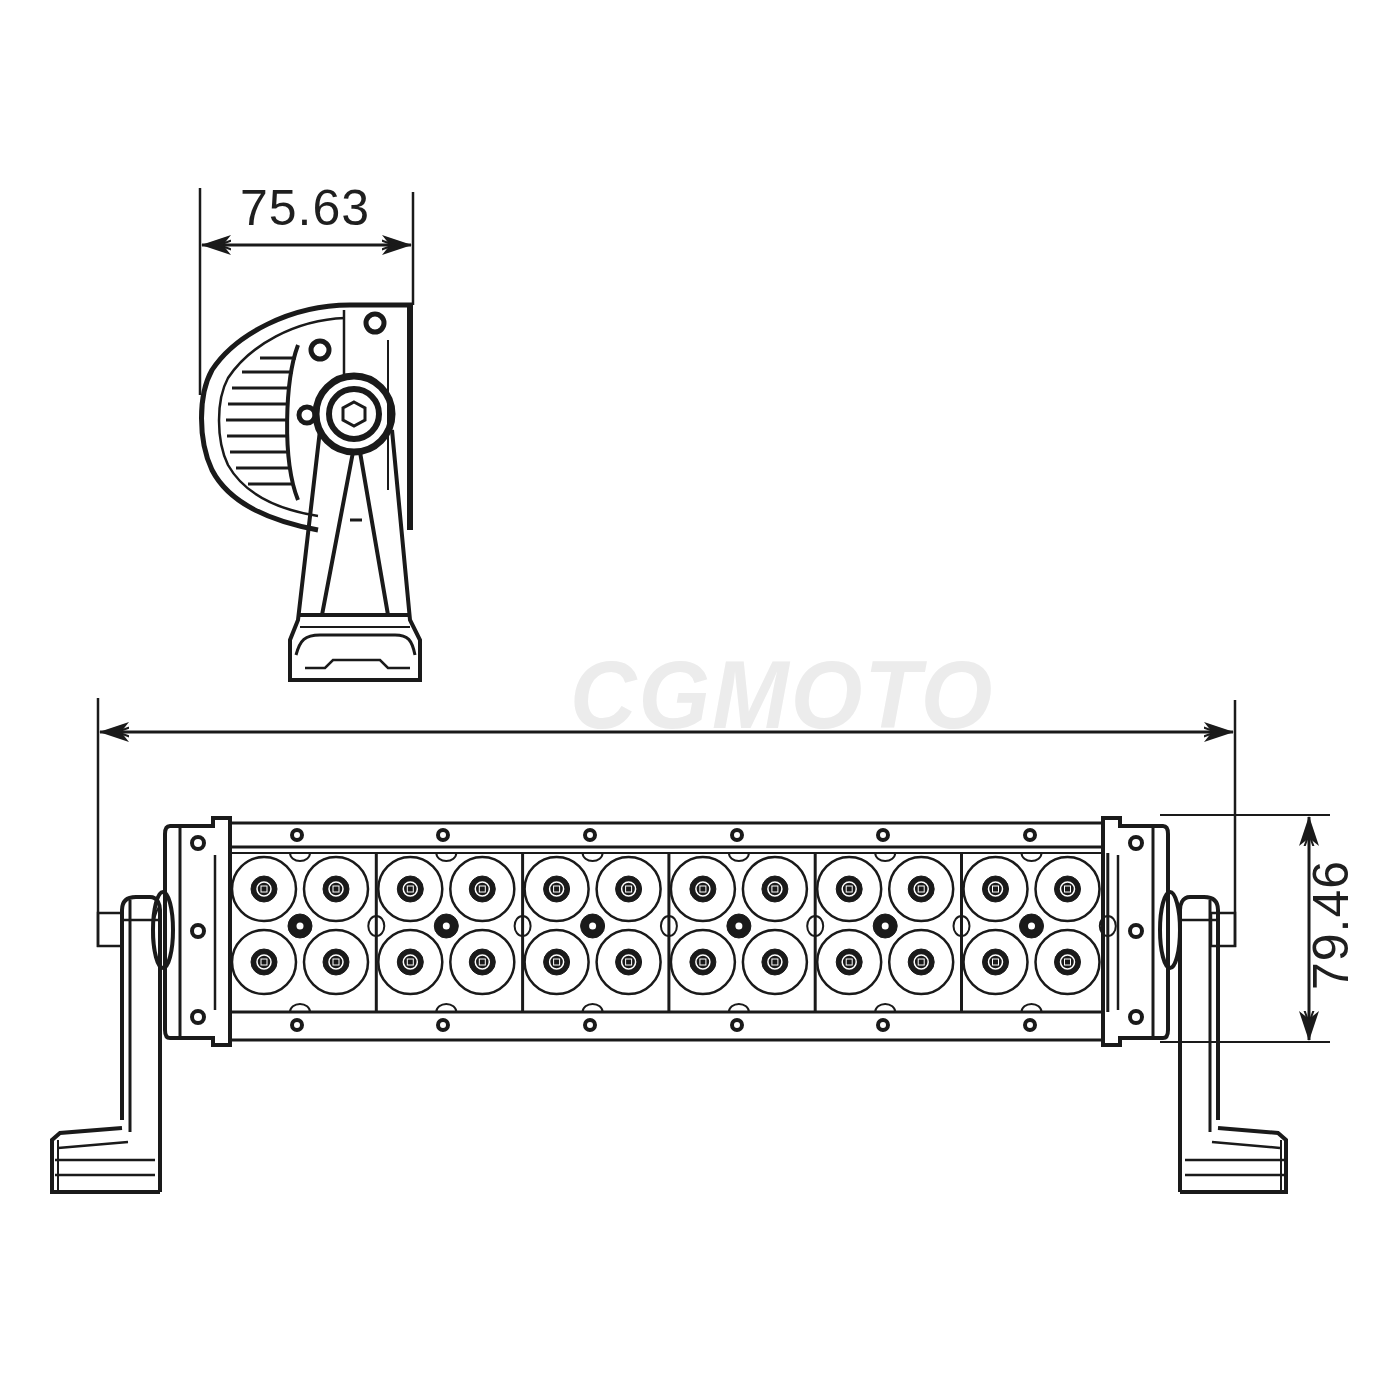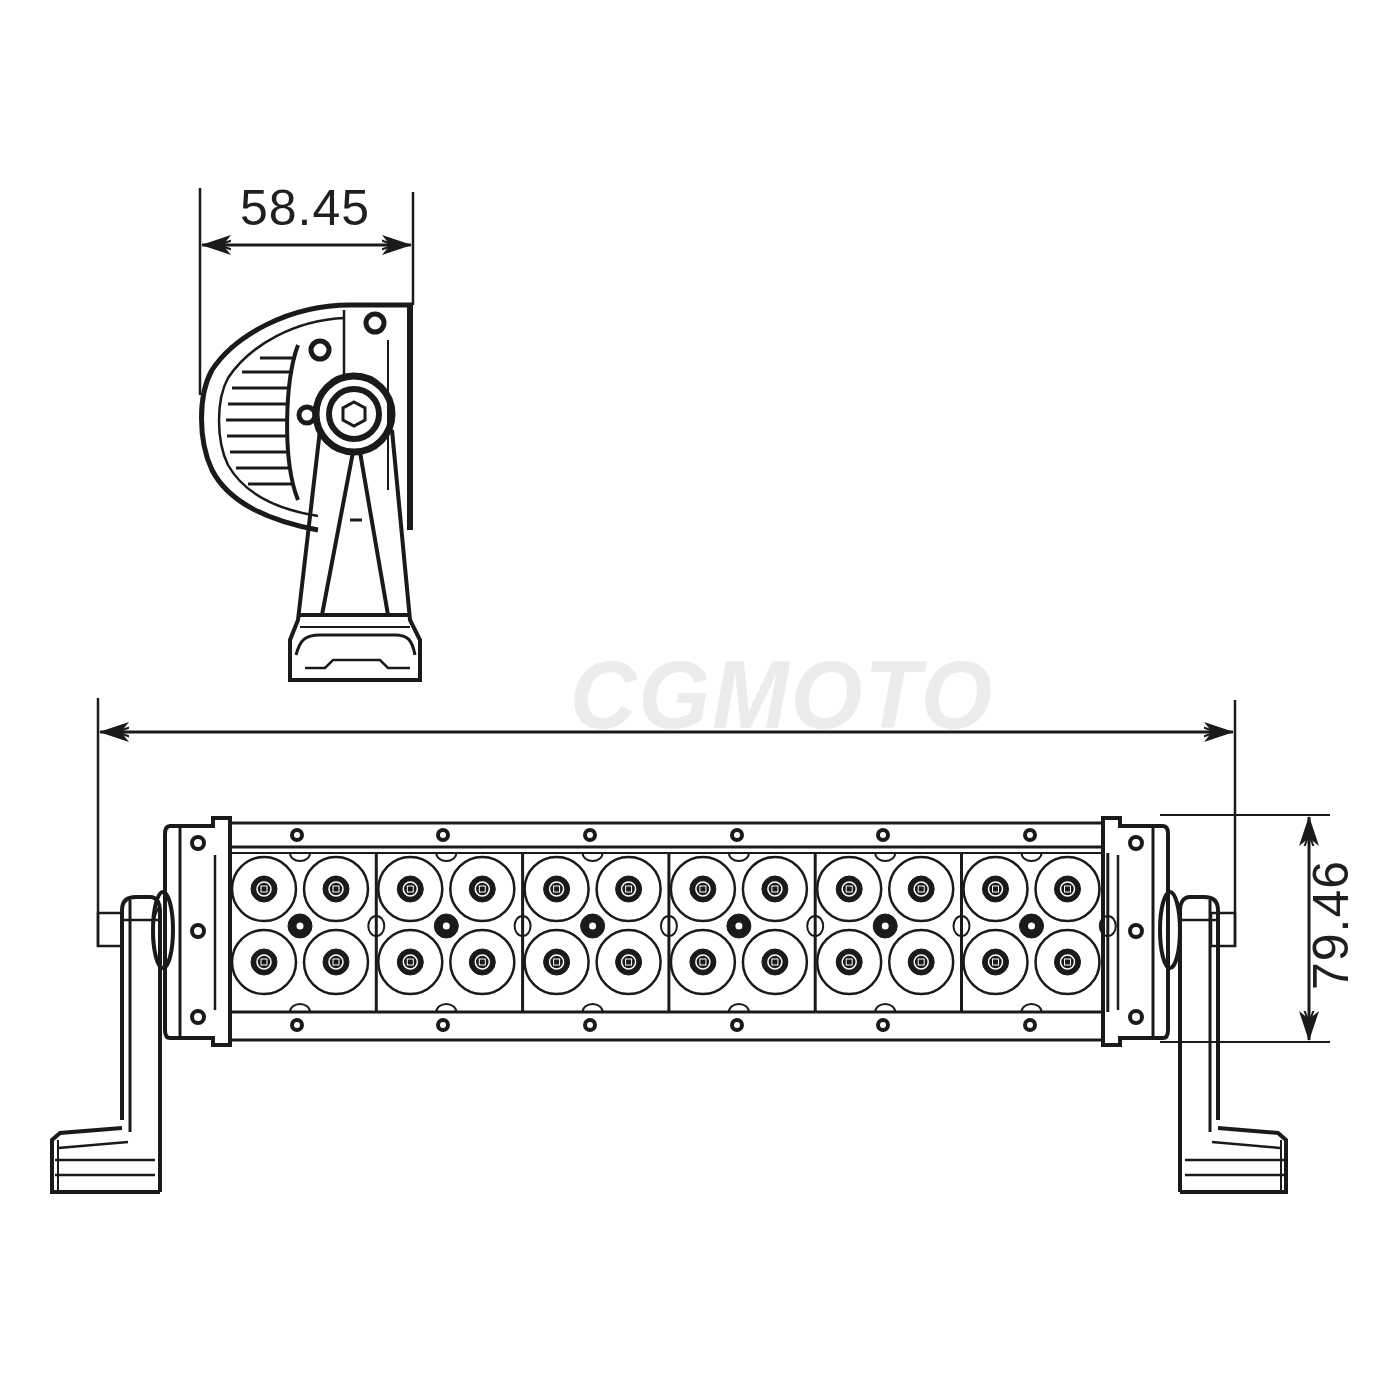--- a/index.html
+++ b/index.html
@@ -298,15 +298,15 @@
             <circle cx="1031.5" cy="926" r="3.5" fill="#ffffff" stroke="none"></circle>
             <path d="M1021.5,853 A10,8 0 0,0 1041.5,853" stroke-width="2"></path>
             <path d="M1021.5,1012 A10,8 0 0,1 1041.5,1012" stroke-width="2"></path>
             <ellipse cx="1107.8" cy="926" rx="8" ry="10" stroke-width="2"></ellipse>
           </g>
         </g>
     </g>
   </svg>
 
   <div class="watermark" style="left:570px; top:648px;">CGMOTO</div>
-  <div class="dim-text" style="left:240px; top:183px;">58.45</div>
+  <div class="dim-text" style="left:240px; top:183px;">75.63</div>
   <div class="dim-text" style="left:1266px; top:900px; transform: rotate(-90deg); transform-origin: center;">79.46</div>
 </div>
 
 </body></html>

